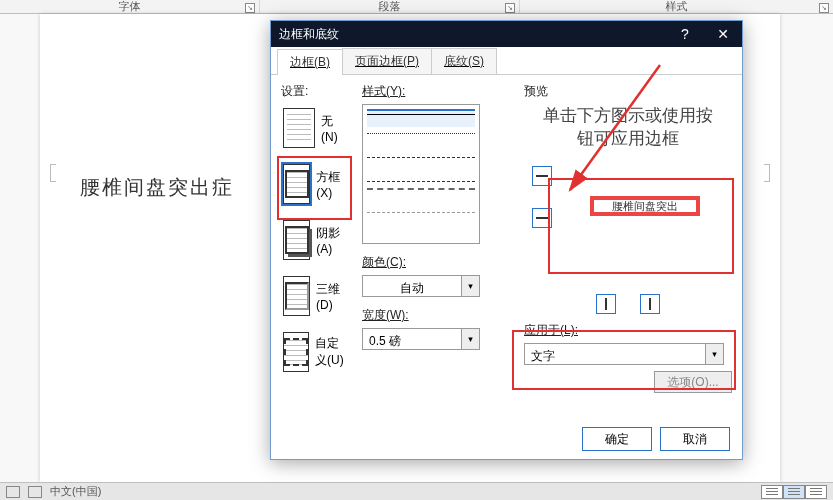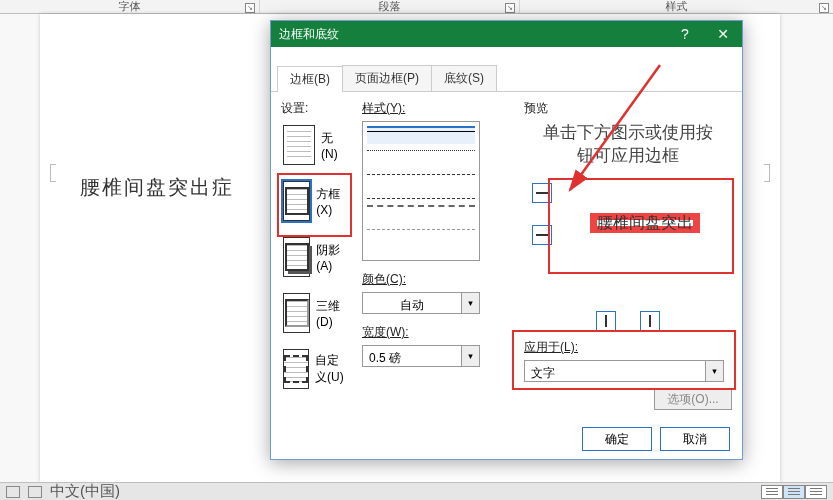--- a/index.html
+++ b/index.html
@@ -13,35 +13,35 @@
 
   
   .doc { position: absolute; top: 14px; left: 0; right: 0; bottom: 18px; background: #f8f8f8; }
   .page { position: absolute; top: 0; left: 40px; width: 740px; bottom: 0; background: #fff; box-shadow: 0 0 4px rgba(0,0,0,.2); }
   .margin-mark { position: absolute; top: 150px; width: 6px; height: 18px; border: 1px solid #bbb; border-right: none; }
   .margin-mark.left { left: 10px; border-right: none; }
   .margin-mark.right { right: 10px; border-left: none; border-right: 1px solid #bbb; }
   .doc-text { position: absolute; top: 160px; left: 40px; font-size: 20px; color: #333; letter-spacing: 2px; }
 
   
-  .status { position: absolute; bottom: 0; left: 0; right: 0; height: 18px; background: #e6e6e6; border-top: 1px solid #bfbfbf; display: flex; align-items: center; padding: 0 6px; gap: 8px; font-size: 15px; color: #555; }
+  .status { position: absolute; bottom: 0; left: 0; right: 0; height: 18px; background: #e6e6e6; border-top: 1px solid #bfbfbf; display: flex; align-items: center; padding: 0 6px; gap: 8px; font-size: 11px; color: #555; }
   .status-ico { width: 14px; height: 12px; border: 1px solid #888; }
   .status-spacer { flex: 1; }
   .views { display: flex; gap: 0; }
   .view-btn { width: 22px; height: 14px; border: 1px solid #888; background: #fff; display: flex; align-items: center; justify-content: center; }
   .view-btn.active { background: #cfe4f7; }
   .vb-lines { width: 12px; height: 8px; background: repeating-linear-gradient(#777 0 1px, transparent 1px 3px); }
 
   
   .dialog { position: absolute; top: 20px; left: 270px; width: 473px; height: 440px; background: #fff; box-shadow: 0 3px 18px rgba(0,0,0,.35); border: 1px solid #6f9bd1; }
-  .titlebar { height: 26px; background: #15803d; color: #fff; display: flex; align-items: center; padding-left: 8px; font-size: 12px; }
+  .titlebar { height: 26px; background: #0f172a; color: #fff; display: flex; align-items: center; padding-left: 8px; font-size: 12px; }
   .titlebar .spacer { flex: 1; }
   .title-btn { width: 38px; height: 26px; display: flex; align-items: center; justify-content: center; font-size: 14px; }
 
-  .tabs { display: flex; border-bottom: 1px solid #ccc; padding: 18px 6px 0 6px; gap: 0; }
+  .tabs { display: flex; border-bottom: 1px solid #ccc; padding: 1px 6px 0 6px; gap: 0; text-decoration: underline; }
   .tab { padding: 4px 12px; border: 1px solid #ccc; border-bottom: none; background: #f5f5f5; font-size: 12px; color: #333; margin-right: -1px; }
   .tab.active { background: #fff; position: relative; top: 1px; }
 
   .dlg-body { display: flex; padding: 8px 10px 8px 10px; gap: 14px; height: 360px; }
   .col-settings { width: 120px; }
   .col-style { width: 120px; }
   .col-preview { flex: 1; position: relative; margin-left: 30px; }
 
   .grp-label { font-size: 12px; color: #222; margin-bottom: 4px; }
   .u { text-decoration: underline; }
@@ -71,21 +71,21 @@
   .combo-btn { width: 18px; height: 22px; border: 1px solid #999; border-left: none; background: #eee; display: flex; align-items: center; justify-content: center; font-size: 9px; }
 
   .preview-hint { font-size: 17px; color: #444; text-align: center; width: 170px; margin: 2px auto 8px auto; }
   .preview-box { position: relative; width: 200px; height: 130px; margin-left: 8px; }
   .edge-btn { width: 20px; height: 20px; border: 1px solid #2a72c8; background: #fff; position: absolute; display: flex; align-items: center; justify-content: center; }
   .edge-btn .h { width: 12px; height: 0; border-top: 2px solid #333; }
   .edge-btn .v { width: 0; height: 12px; border-left: 2px solid #333; }
   .eb-top { top: 8px; left: 0; }
   .eb-bottom { top: 50px; left: 0; }
   .preview-sample { position: absolute; top: 10px; left: 28px; width: 160px; height: 74px; }
-  .sample-text { position: absolute; top: 28px; left: 30px; width: 110px; height: 20px; border: 7px solid #ef4444; font-size: 16px; color: #333; display: flex; align-items: center; justify-content: center; }
+  .sample-text { position: absolute; top: 28px; left: 30px; width: 110px; height: 20px; border: 4px solid #ef4444; font-size: 11px; color: #333; display: flex; align-items: center; justify-content: center; }
   .preview-bottom-row { display: flex; justify-content: center; gap: 24px; margin-top: 6px; }
   .preview-bottom-row .edge-btn { position: static; }
 
   .apply-row { margin-top: 8px; }
   .apply-combo { display: flex; margin-top: 2px; width: 200px; }
   .options-btn { float: right; width: 78px; height: 22px; border: 1px solid #999; background: #eee; font-size: 12px; color: #888; margin-top: 6px; }
 
   .dlg-footer { position: absolute; bottom: 8px; right: 12px; display: flex; gap: 8px; }
   .dlg-btn { width: 70px; height: 24px; border: 1px solid #2a72c8; background: #fff; font-size: 12px; }
   .dlg-btn.primary { background: #fff; }

